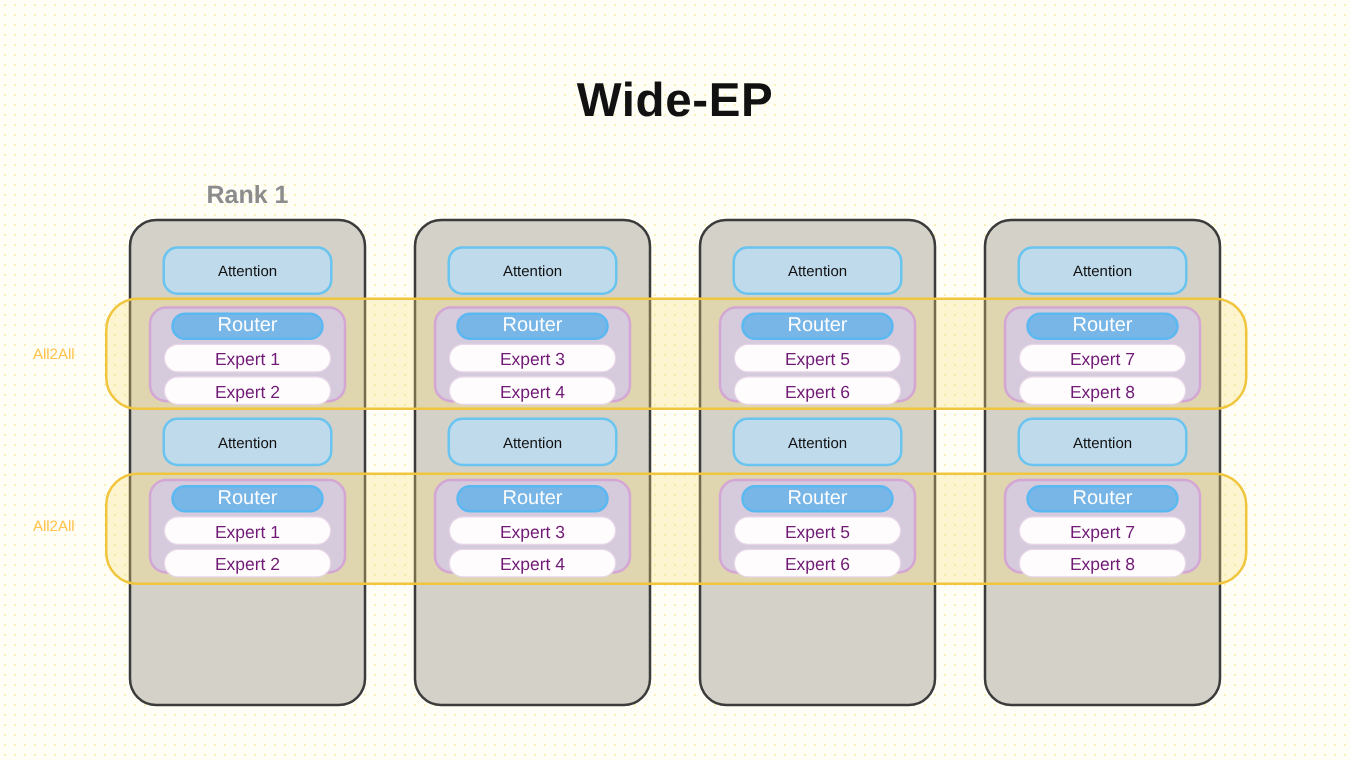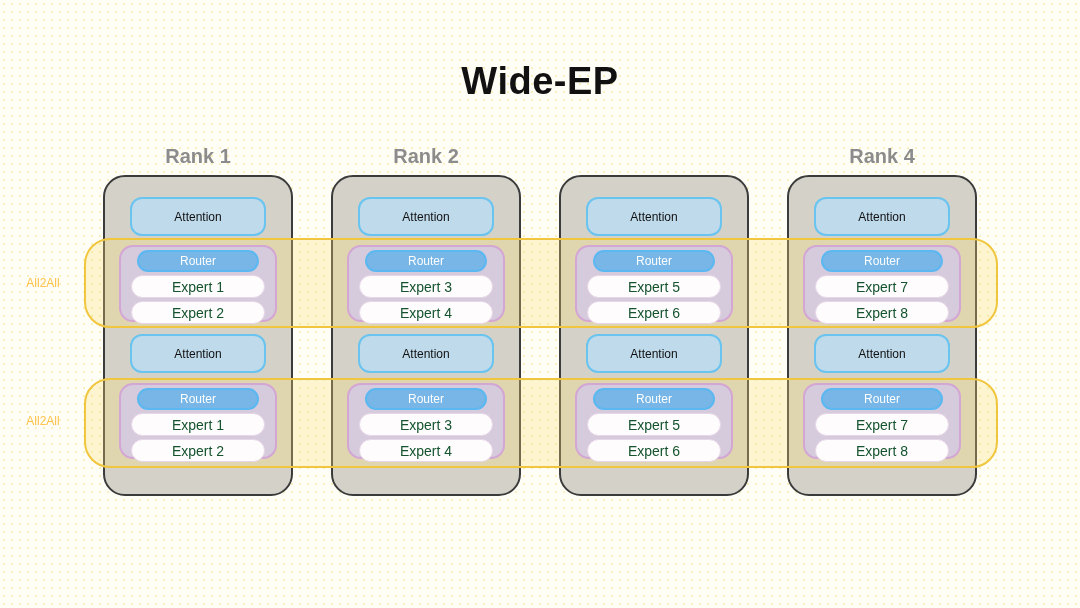--- a/index.html
+++ b/index.html
@@ -29,21 +29,21 @@
   .band-2{top:378px;}
   .band-label{
     position:absolute;left:4px;width:78px;height:22px;
     text-align:center;line-height:22px;
     font-size:12px;color:var(--all2all-text,#FFC24A);
     z-index:4;
   }
   .band-label.label-1{top:272px;}
   .band-label.label-2{top:410px;}
   
-  .rank{position:absolute;top:175px;width:190px;height:321px;}
+  .rank{position:absolute;top:175px;width:190px;height:390px;}
   .rank-label{
     position:absolute;top:-30px;left:0;width:100%;
     text-align:center;font-size:20px;font-weight:bold;
     color:var(--rank-label,#8C8C8C);
   }
   .rank-bg{
     position:absolute;inset:0;
     background:var(--rank-fill,#D4D2C8);
     border:2.5px solid var(--rank-border,#3B3B3B);
     border-radius:22px;z-index:1;box-sizing:border-box;
@@ -67,29 +67,29 @@
     padding-top:3px;gap:3px;
   }
   .moe-1{top:70px;}
   .moe-2{top:208px;height:76px;}
   .router{
     width:122px;height:22px;flex:0 0 auto;
     background:var(--router-fill,#77B6E6);
     border:2px solid var(--router-border,#5CB8F0);
     border-radius:12px;box-sizing:border-box;
     display:flex;align-items:center;justify-content:center;
-    font-size:12px;color:#FDFDFD;
+    font-size:16px;color:#FDFDFD;
   }
   .expert{
     width:134px;height:23px;flex:0 0 auto;
     background:var(--expert-fill,#FEFCFD);
     border:1.5px solid var(--expert-border,#E7D6E7);
     border-radius:12px;box-sizing:border-box;
     display:flex;align-items:center;justify-content:center;
-    font-size:14px;color:#14532d;
+    font-size:14px;color:#701a75;
   }
 </style>
 </head>
 <body>
 
 <div id="canvas">
 
   <div class="title">Wide-EP</div>
 
   <div class="band band-1"></div>
@@ -108,21 +108,20 @@
     </div>
     <div class="attention att-2">Attention</div>
     <div class="moe moe-2">
       <div class="router">Router</div>
       <div class="expert">Expert 1</div>
       <div class="expert">Expert 2</div>
     </div>
   </div>
 
   <div class="rank" style="left:331px">
-    <div class="rank-label">Rank 2</div>
     <div class="rank-bg"></div>
     <div class="attention att-1">Attention</div>
     <div class="moe moe-1">
       <div class="router">Router</div>
       <div class="expert">Expert 3</div>
       <div class="expert">Expert 4</div>
     </div>
     <div class="attention att-2">Attention</div>
     <div class="moe moe-2">
       <div class="router">Router</div>
@@ -141,21 +140,20 @@
     </div>
     <div class="attention att-2">Attention</div>
     <div class="moe moe-2">
       <div class="router">Router</div>
       <div class="expert">Expert 5</div>
       <div class="expert">Expert 6</div>
     </div>
   </div>
 
   <div class="rank" style="left:787px">
-    <div class="rank-label">Rank 4</div>
     <div class="rank-bg"></div>
     <div class="attention att-1">Attention</div>
     <div class="moe moe-1">
       <div class="router">Router</div>
       <div class="expert">Expert 7</div>
       <div class="expert">Expert 8</div>
     </div>
     <div class="attention att-2">Attention</div>
     <div class="moe moe-2">
       <div class="router">Router</div>

